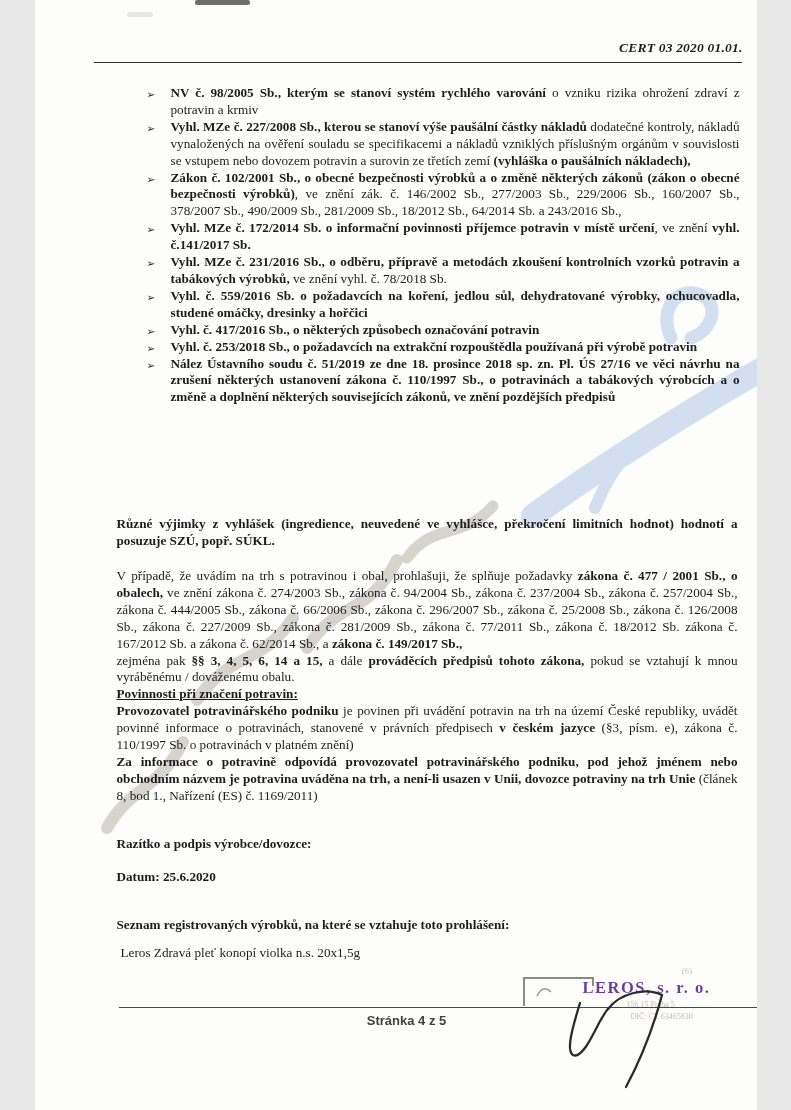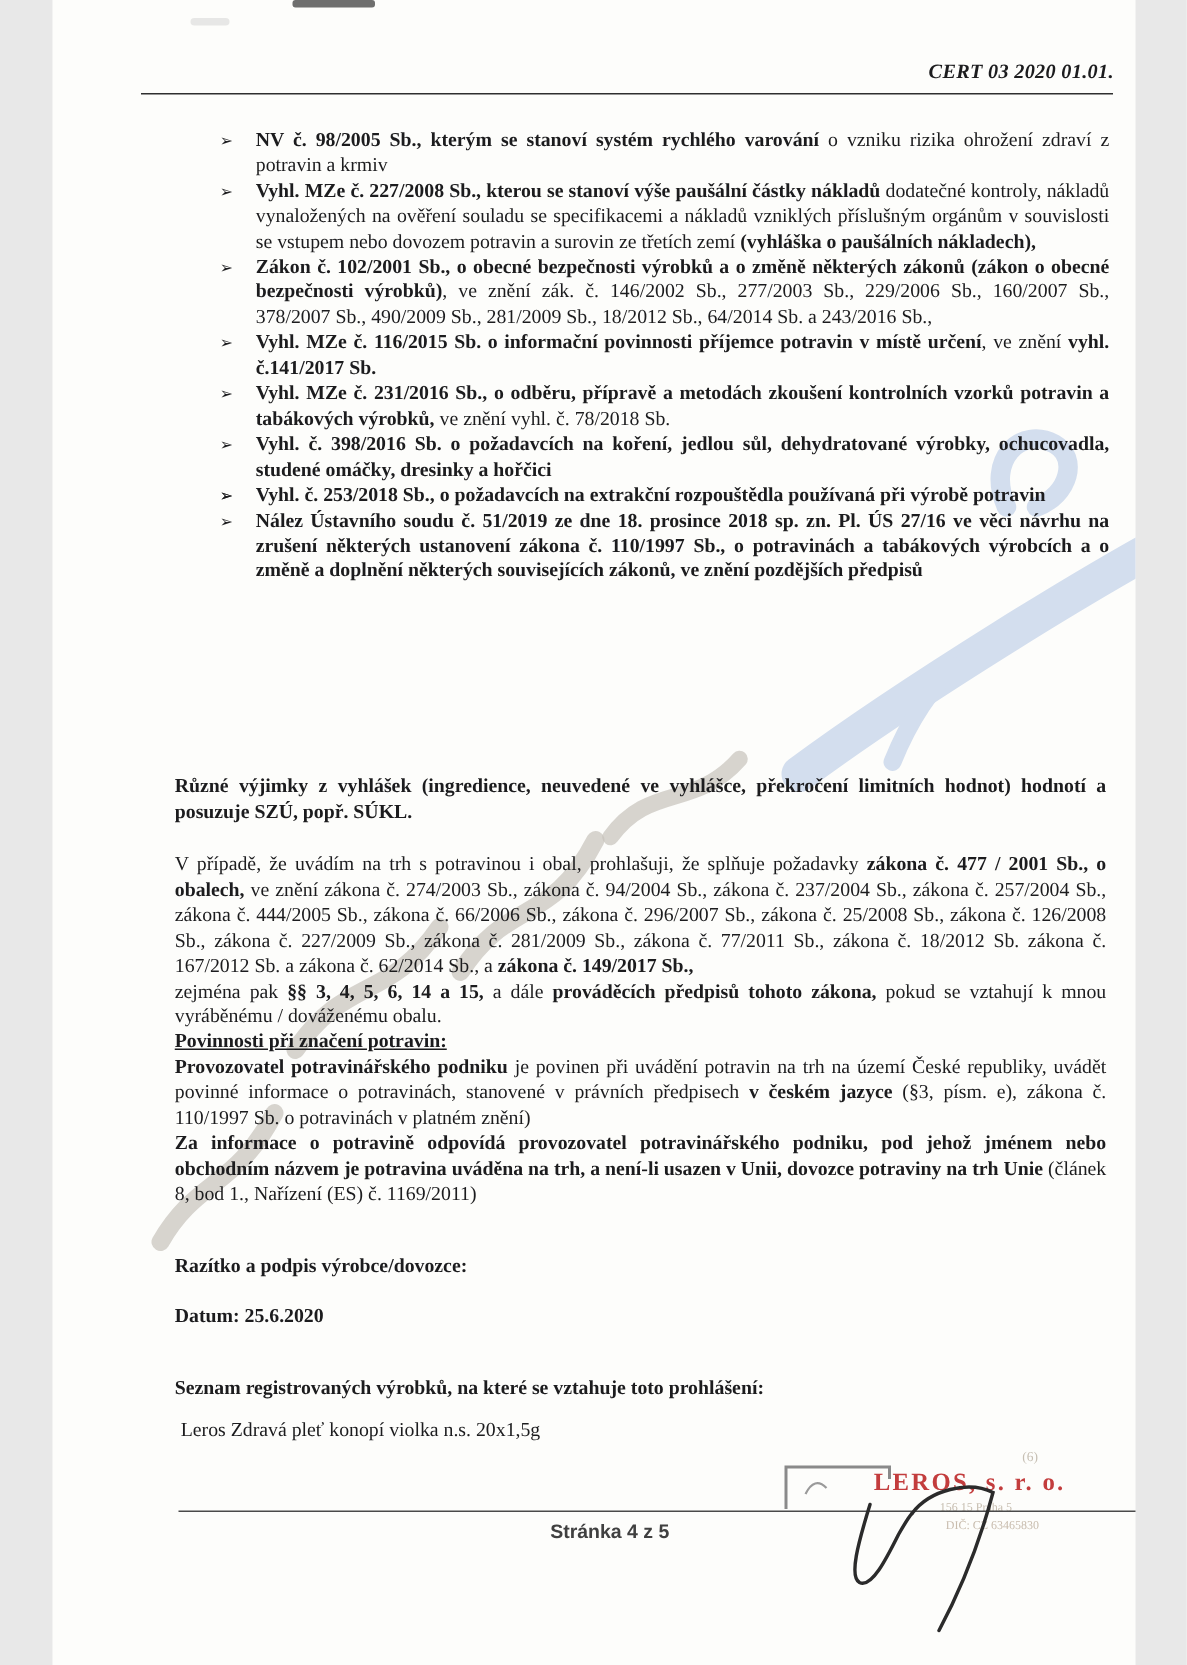--- a/index.html
+++ b/index.html
@@ -23,21 +23,21 @@
   ul.lawlist li{position:relative;padding-left:24px;text-align:justify;margin:0;}
   .marker{position:absolute;left:0;top:1px;font-family:"DejaVu Sans",sans-serif;
           font-size:10.5px;color:#1c1c1e;}
 
   .p-gap{margin:0;}
   .footer-rule{top:1007px;left:84px;width:639px;height:0;border-top:1.5px solid #4a4a4a;}
   .page-label{top:1013px;left:82px;width:580px;text-align:center;
               font-family:"Liberation Sans",sans-serif;font-weight:700;font-size:13px;color:#404040;}
 
   .stamp-company{top:978px;left:548px;font-weight:700;font-size:16.5px;
-                 letter-spacing:1.5px;color:#b91c1c;opacity:.85;white-space:nowrap;}
+                 letter-spacing:1.5px;color:#4c1d95;opacity:.85;white-space:nowrap;}
   .stamp-addr{top:1000px;left:592px;font-size:8px;color:#b9ad9c;opacity:.8;white-space:nowrap;}
   .stamp-vat{top:1012px;left:596px;font-size:8px;color:#bfb1a0;opacity:.85;white-space:nowrap;}
   .stamp-mark{top:966px;left:647px;font-size:9px;color:#b9b0a2;opacity:.8;}
 
   .wm{position:absolute;inset:0;z-index:1;pointer-events:none;}
   .sig{position:absolute;z-index:3;pointer-events:none;}
   .frame{position:absolute;z-index:2;pointer-events:none;}
   .smudge1{left:160px;top:0;width:55px;height:5px;background:#3f3f3f;opacity:.75;border-radius:2px;}
   .smudge2{left:92px;top:12px;width:26px;height:5px;background:#999;opacity:.22;border-radius:3px;}
 </style>
@@ -80,32 +80,33 @@
       <li>
         <span class="marker">➢</span>
         <span><span class="b">Vyhl. MZe č. 227/2008 Sb., kterou se stanoví výše paušální částky nákladů </span><span>dodatečné kontroly, nákladů vynaložených na ověření souladu se specifikacemi a nákladů vzniklých příslušným orgánům v souvislosti se vstupem nebo dovozem potravin a surovin ze třetích zemí </span><span class="b">(vyhláška o paušálních nákladech),</span></span>
       </li>
       <li>
         <span class="marker">➢</span>
         <span><span class="b">Zákon č. 102/2001 Sb., o obecné bezpečnosti výrobků a o změně některých zákonů (zákon o obecné bezpečnosti výrobků)</span><span>, ve znění zák. č. 146/2002 Sb., 277/2003 Sb., 229/2006 Sb., 160/2007 Sb., 378/2007 Sb., 490/2009 Sb., 281/2009 Sb., 18/2012 Sb., 64/2014 Sb. a 243/2016 Sb.,</span></span>
       </li>
       <li>
         <span class="marker">➢</span>
-        <span><span class="b">Vyhl. MZe č. 116/2015 Sb. o informační povinnosti příjemce potravin v místě určení</span><span>, ve znění </span><span class="b">vyhl. č.141/2017 Sb.</span></span>
+        <span><span class="b">Vyhl. MZe č. 172/2014 Sb. o informační povinnosti příjemce potravin v místě určení</span><span>, ve znění </span><span class="b">vyhl. č.141/2017 Sb.</span></span>
       </li>
       <li>
         <span class="marker">➢</span>
         <span><span class="b">Vyhl. MZe č. 231/2016 Sb., o odběru, přípravě a metodách zkoušení kontrolních vzorků potravin a tabákových výrobků,</span><span> ve znění vyhl. č. 78/2018 Sb.</span></span>
       </li>
       <li>
         <span class="marker">➢</span>
-        <span><span class="b">Vyhl. č. 398/2016 Sb. o požadavcích na koření, jedlou sůl, dehydratované výrobky, ochucovadla, studené omáčky, dresinky a hořčici</span></span>
+        <span><span class="b">Vyhl. č. 559/2016 Sb. o požadavcích na koření, jedlou sůl, dehydratované výrobky, ochucovadla, studené omáčky, dresinky a hořčici</span></span>
       </li>
       <li>
         <span class="marker">➢</span>
+        <span><span class="b">Vyhl. č. 417/2016 Sb., o některých způsobech označování potravin</span></span>
       </li>
       <li>
         <span class="marker">➢</span>
         <span><span class="b">Vyhl. č. 253/2018 Sb., o požadavcích na extrakční rozpouštědla používaná při výrobě potravin</span></span>
       </li>
       <li>
         <span class="marker">➢</span>
         <span><span class="b">Nález Ústavního soudu č. 51/2019 ze dne 18. prosince 2018 sp. zn. Pl. ÚS 27/16 ve věci návrhu na zrušení některých ustanovení zákona č. 110/1997 Sb., o potravinách a tabákových výrobcích a o změně a doplnění některých souvisejících zákonů, ve znění pozdějších předpisů</span></span>
       </li>
     </ul>

